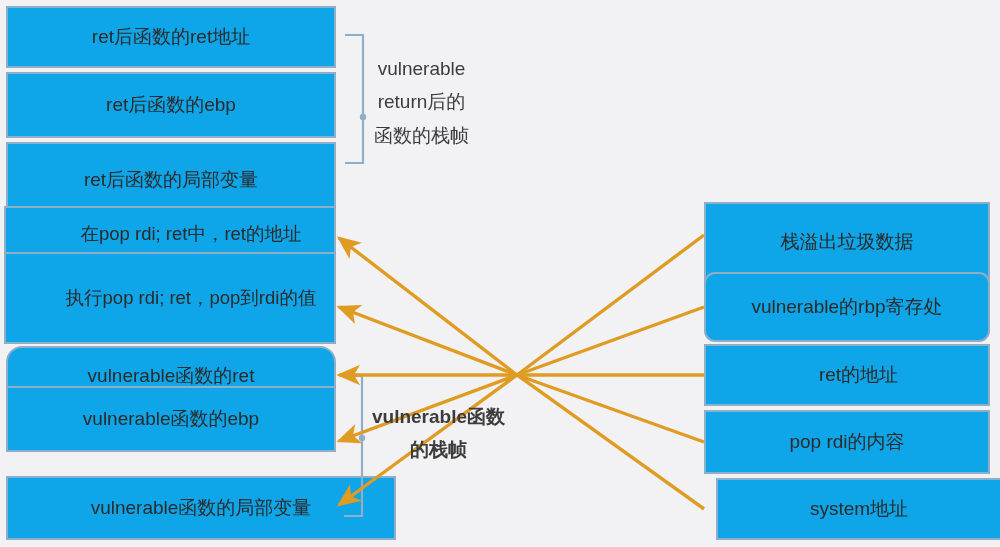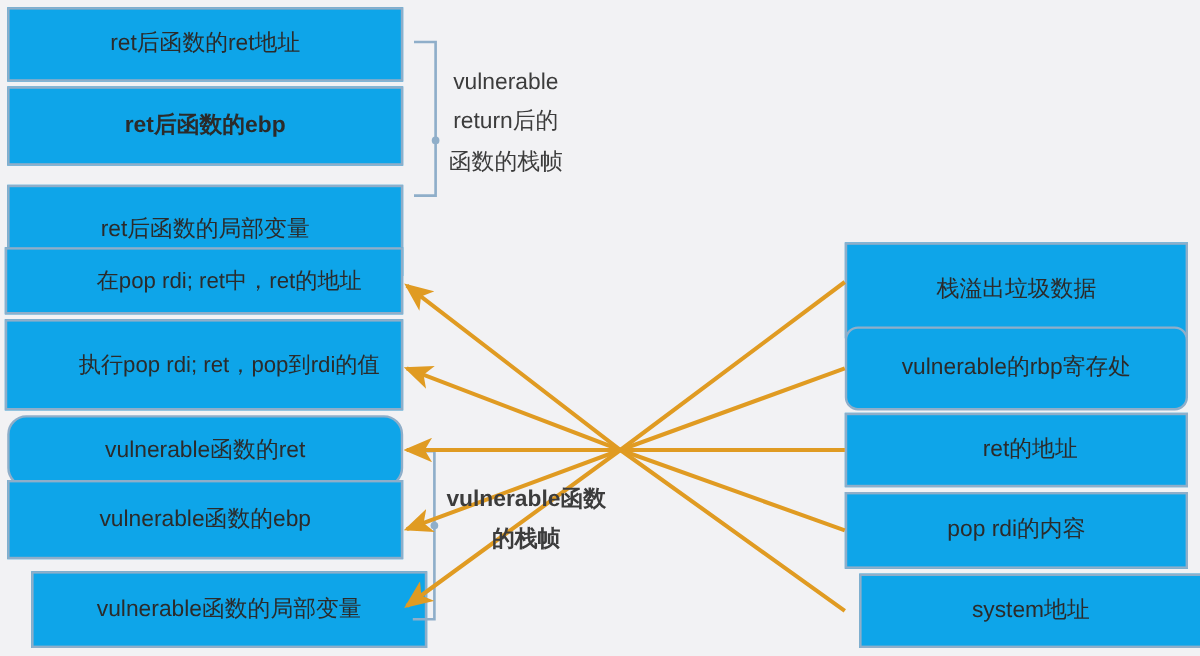--- a/index.html
+++ b/index.html
@@ -69,27 +69,27 @@
     fill: none;
   }
 </style>
 </head>
 <body>
 
 <div id="stage">
 
   <div id="left-stack">
       <div class="stack-box" style="left: 6px; top: 6px; width: 330px; height: 62px;">ret后函数的ret地址</div>
-      <div class="stack-box" style="left: 6px; top: 72px; width: 330px; height: 66px; font-weight: bold;">ret后函数的ebp</div>
-      <div class="stack-box" style="left: 6px; top: 154px; width: 330px; height: 76px;">ret后函数的局部变量</div>
+      <div class="stack-box" style="left: 6px; top: 72px; width: 330px; height: 66px;">ret后函数的ebp</div>
+      <div class="stack-box" style="left: 6px; top: 142px; width: 330px; height: 76px;">ret后函数的局部变量</div>
       <div class="stack-box two-line" style="left: 4px; top: 206px; width: 332px; height: 56px;">在pop rdi; ret中，ret的地址</div>
-      <div class="stack-box two-line" style="left: 4px; top: 266px; width: 332px; height: 76px;">执行pop rdi; ret，pop到rdi的值</div>
+      <div class="stack-box two-line" style="left: 4px; top: 252px; width: 332px; height: 92px;">执行pop rdi; ret，pop到rdi的值</div>
       <div class="stack-box" style="left: 6px; top: 346px; width: 330px; height: 60px; border-radius: 16px;">vulnerable函数的ret</div>
-      <div class="stack-box" style="left: 6px; top: 400px; width: 330px; height: 66px; text-align: right;">vulnerable函数的ebp</div>
-      <div class="stack-box" style="left: 6px; top: 476px; width: 330px; height: 64px; margin-left: 20px;">vulnerable函数的局部变量</div>
+      <div class="stack-box" style="left: 6px; top: 386px; width: 330px; height: 66px; text-align: right;">vulnerable函数的ebp</div>
+      <div class="stack-box" style="left: 6px; top: 476px; width: 390px; height: 64px;">vulnerable函数的局部变量</div>
     </div>
 
   <div id="right-stack">
       <div class="stack-box" style="left: 704px; top: 202px; width: 286px; height: 80px;">栈溢出垃圾数据</div>
       <div class="stack-box" style="left: 704px; top: 272px; width: 286px; height: 70px; border-radius: 11px;">vulnerable的rbp寄存处</div>
       <div class="stack-box" style="left: 704px; top: 344px; width: 286px; height: 62px; padding-left: 29px;">ret的地址</div>
       <div class="stack-box" style="left: 704px; top: 410px; width: 286px; height: 64px;">pop rdi的内容</div>
       <div class="stack-box" style="left: 716px; top: 478px; width: 286px; height: 62px;">system地址</div>
     </div>
 

